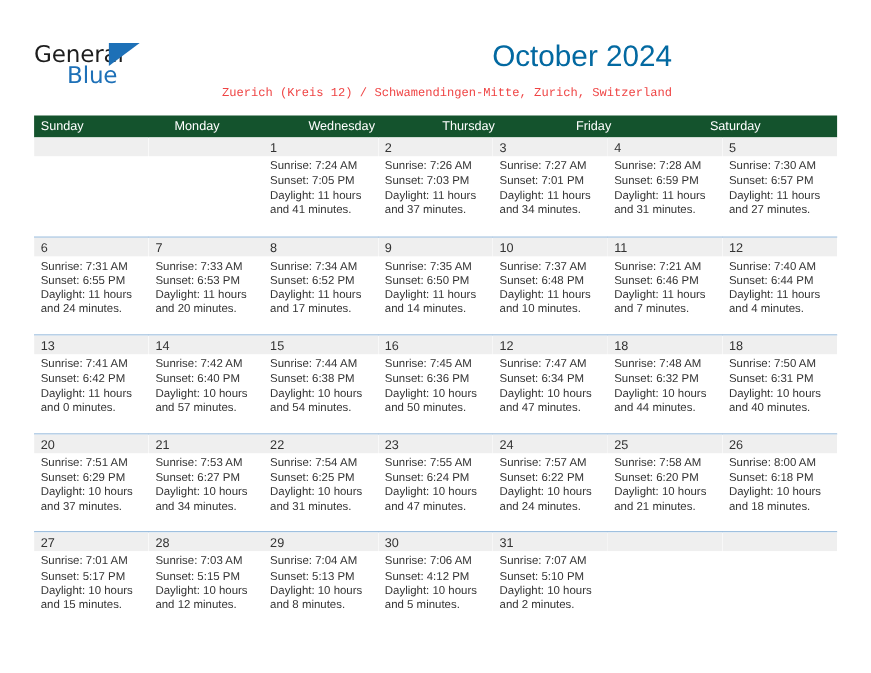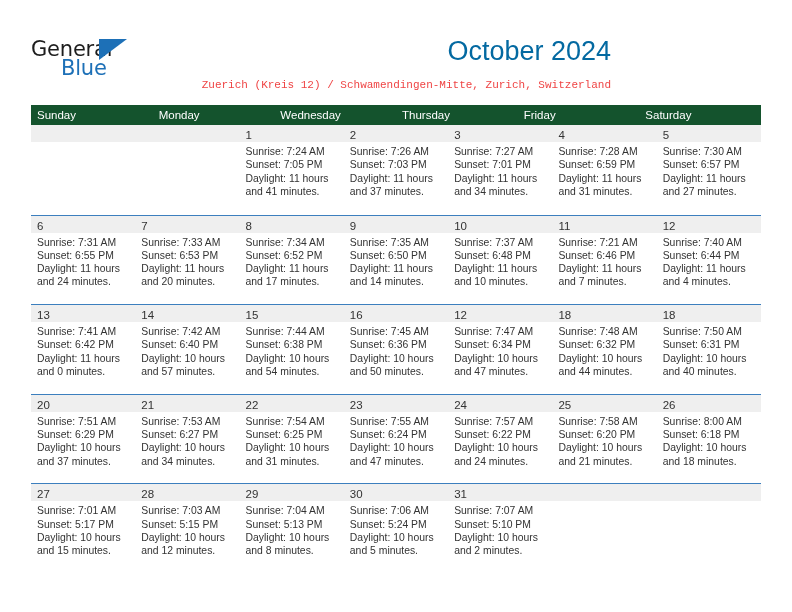--- a/index.html
+++ b/index.html
@@ -450,21 +450,21 @@
               <div class="detail-line">Sunrise: 7:04 AM</div>
               <div class="detail-line">Sunset: 5:13 PM</div>
               <div class="detail-line">Daylight: 10 hours</div>
               <div class="detail-line">and 8 minutes.</div>
             </div>
           </div>
           <div class="day-cell">
             <div class="daynum-band"><span class="daynum">30</span></div>
             <div class="day-details">
               <div class="detail-line">Sunrise: 7:06 AM</div>
-              <div class="detail-line">Sunset: 5:24 PM</div>
+              <div class="detail-line">Sunset: 4:12 PM</div>
               <div class="detail-line">Daylight: 10 hours</div>
               <div class="detail-line">and 5 minutes.</div>
             </div>
           </div>
           <div class="day-cell">
             <div class="daynum-band"><span class="daynum">31</span></div>
             <div class="day-details">
               <div class="detail-line">Sunrise: 7:07 AM</div>
               <div class="detail-line">Sunset: 5:10 PM</div>
               <div class="detail-line">Daylight: 10 hours</div>

